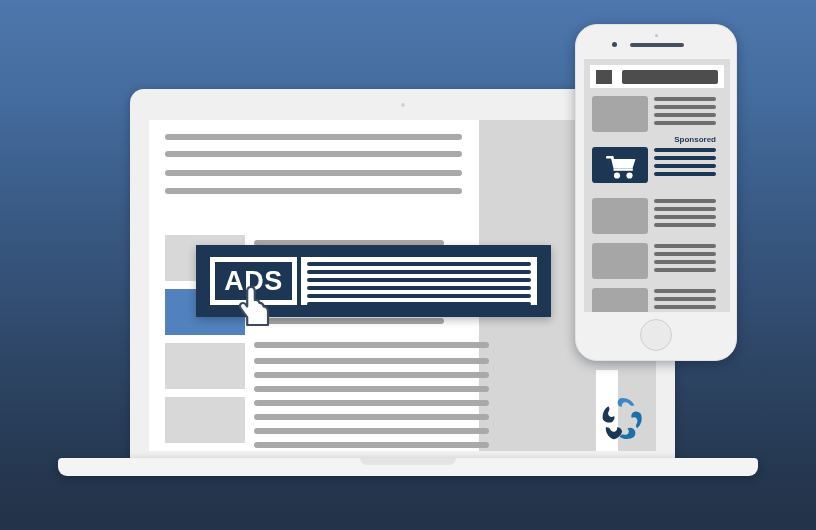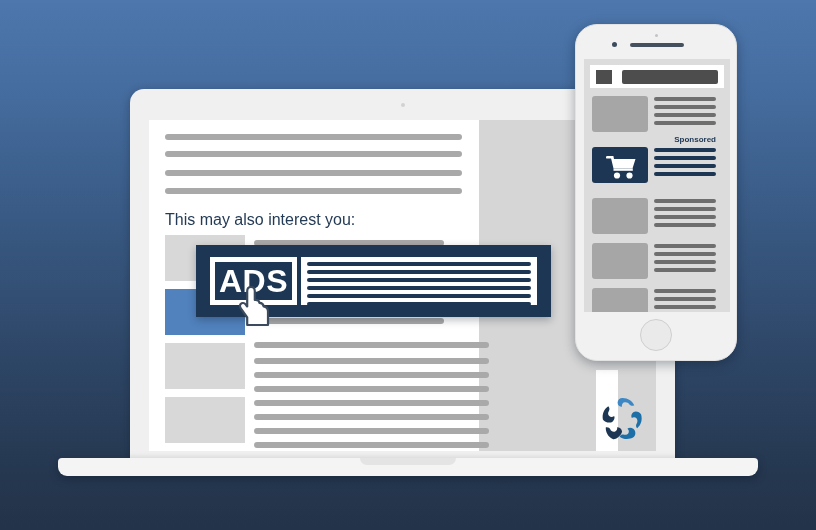--- a/index.html
+++ b/index.html
@@ -150,21 +150,21 @@
     height: 48px;
     background: #1d3653;
     border: 5px solid #ffffff;
     box-sizing: border-box;
     display: flex;
     align-items: center;
     justify-content: center;
   }
   .ads-box span {
     color: #ffffff;
-    font-size: 32px;
+    font-size: 27px;
     font-weight: bold;
     letter-spacing: 0.5px;
     font-family: "Liberation Sans", sans-serif;
   }
   .ads-lines-wrap {
     position: absolute;
     left: 105px;
     top: 12px;
     width: 236px;
     height: 48px;
@@ -329,21 +329,20 @@
       <div class="page-gray-col"></div>
       <div class="page-white-strip"></div>
 
       <div class="headline-block">
         <div class="txt-line" style="top:0px;width:297px;"></div>
         <div class="txt-line" style="top:17px;width:297px;"></div>
         <div class="txt-line" style="top:36px;width:297px;"></div>
         <div class="txt-line" style="top:54px;width:297px;"></div>
       </div>
 
-      <div class="interest-label">This may also interest you:</div>
 
       <div class="thumb" style="top:115px;"></div>
       <div class="row-lines" style="top:120px;">
         <div class="txt-line" style="top:0px;width:190px;"></div>
         <div class="txt-line" style="top:12px;width:190px;"></div>
         <div class="txt-line" style="top:24px;width:190px;"></div>
       </div>
 
       <div class="thumb accent" style="top:169px;"></div>
       <div class="row-lines" style="top:174px;">

